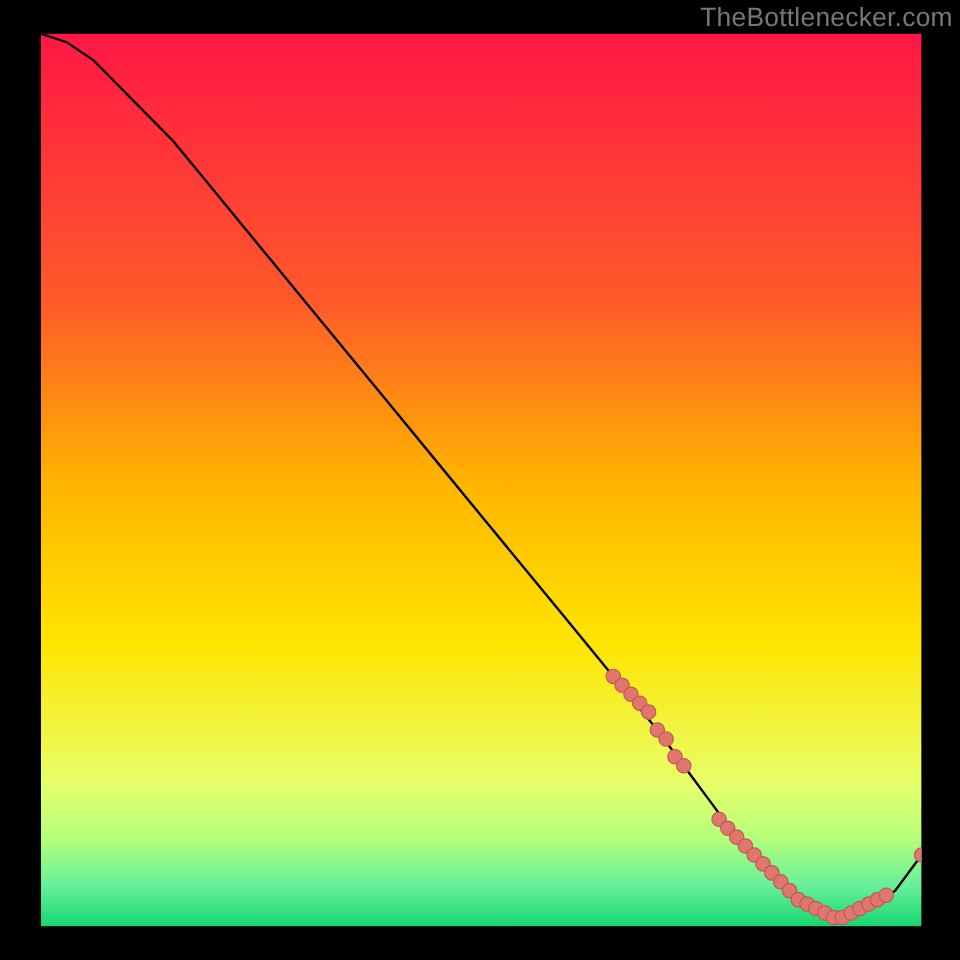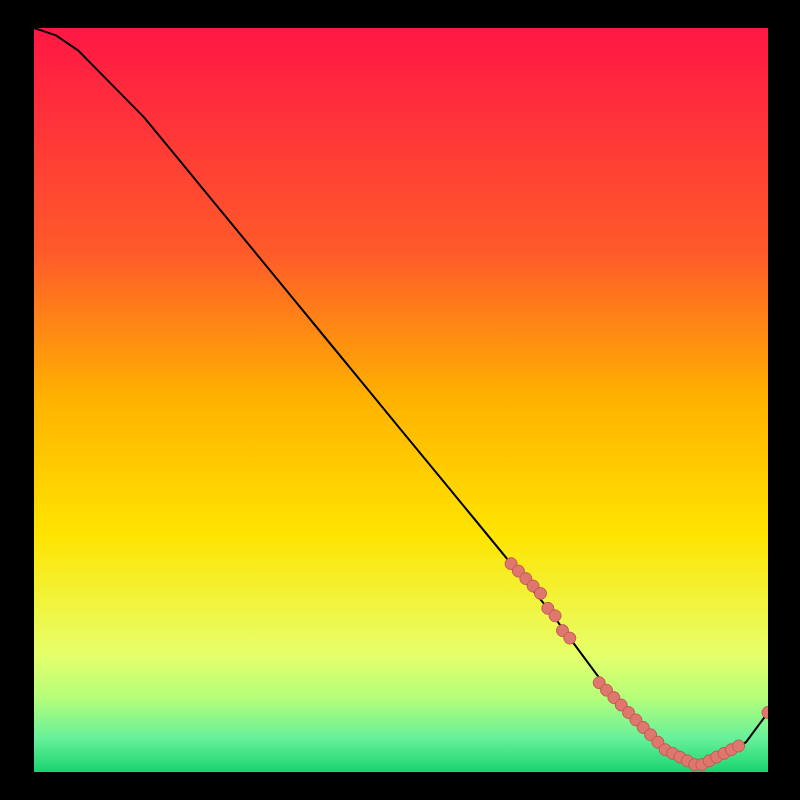--- a/index.html
+++ b/index.html
@@ -30,20 +30,21 @@
     left: 34px;
     top: 28px;
     width: 734px;
     height: 744px;
   }
 </style>
 </head>
 <body>
 
 <div class="outer">
+  <div class="watermark">TheBottlenecker.com</div>
 
   <svg class="plot" viewBox="0 0 734 744" preserveAspectRatio="none">
     <defs>
       <linearGradient id="bg-grad" x1="0" y1="0" x2="0" y2="1">
         <stop id="g0" offset="0%" stop-color="#ff1744"></stop>
         <stop id="g1" offset="30%" stop-color="#ff5a2a"></stop>
         <stop id="g2" offset="50%" stop-color="#ffb300"></stop>
         <stop id="g3" offset="68%" stop-color="#ffe400"></stop>
         <stop id="g4" offset="84%" stop-color="#e7ff6a"></stop>
         <stop id="g5" offset="90%" stop-color="#b6ff7a"></stop>

